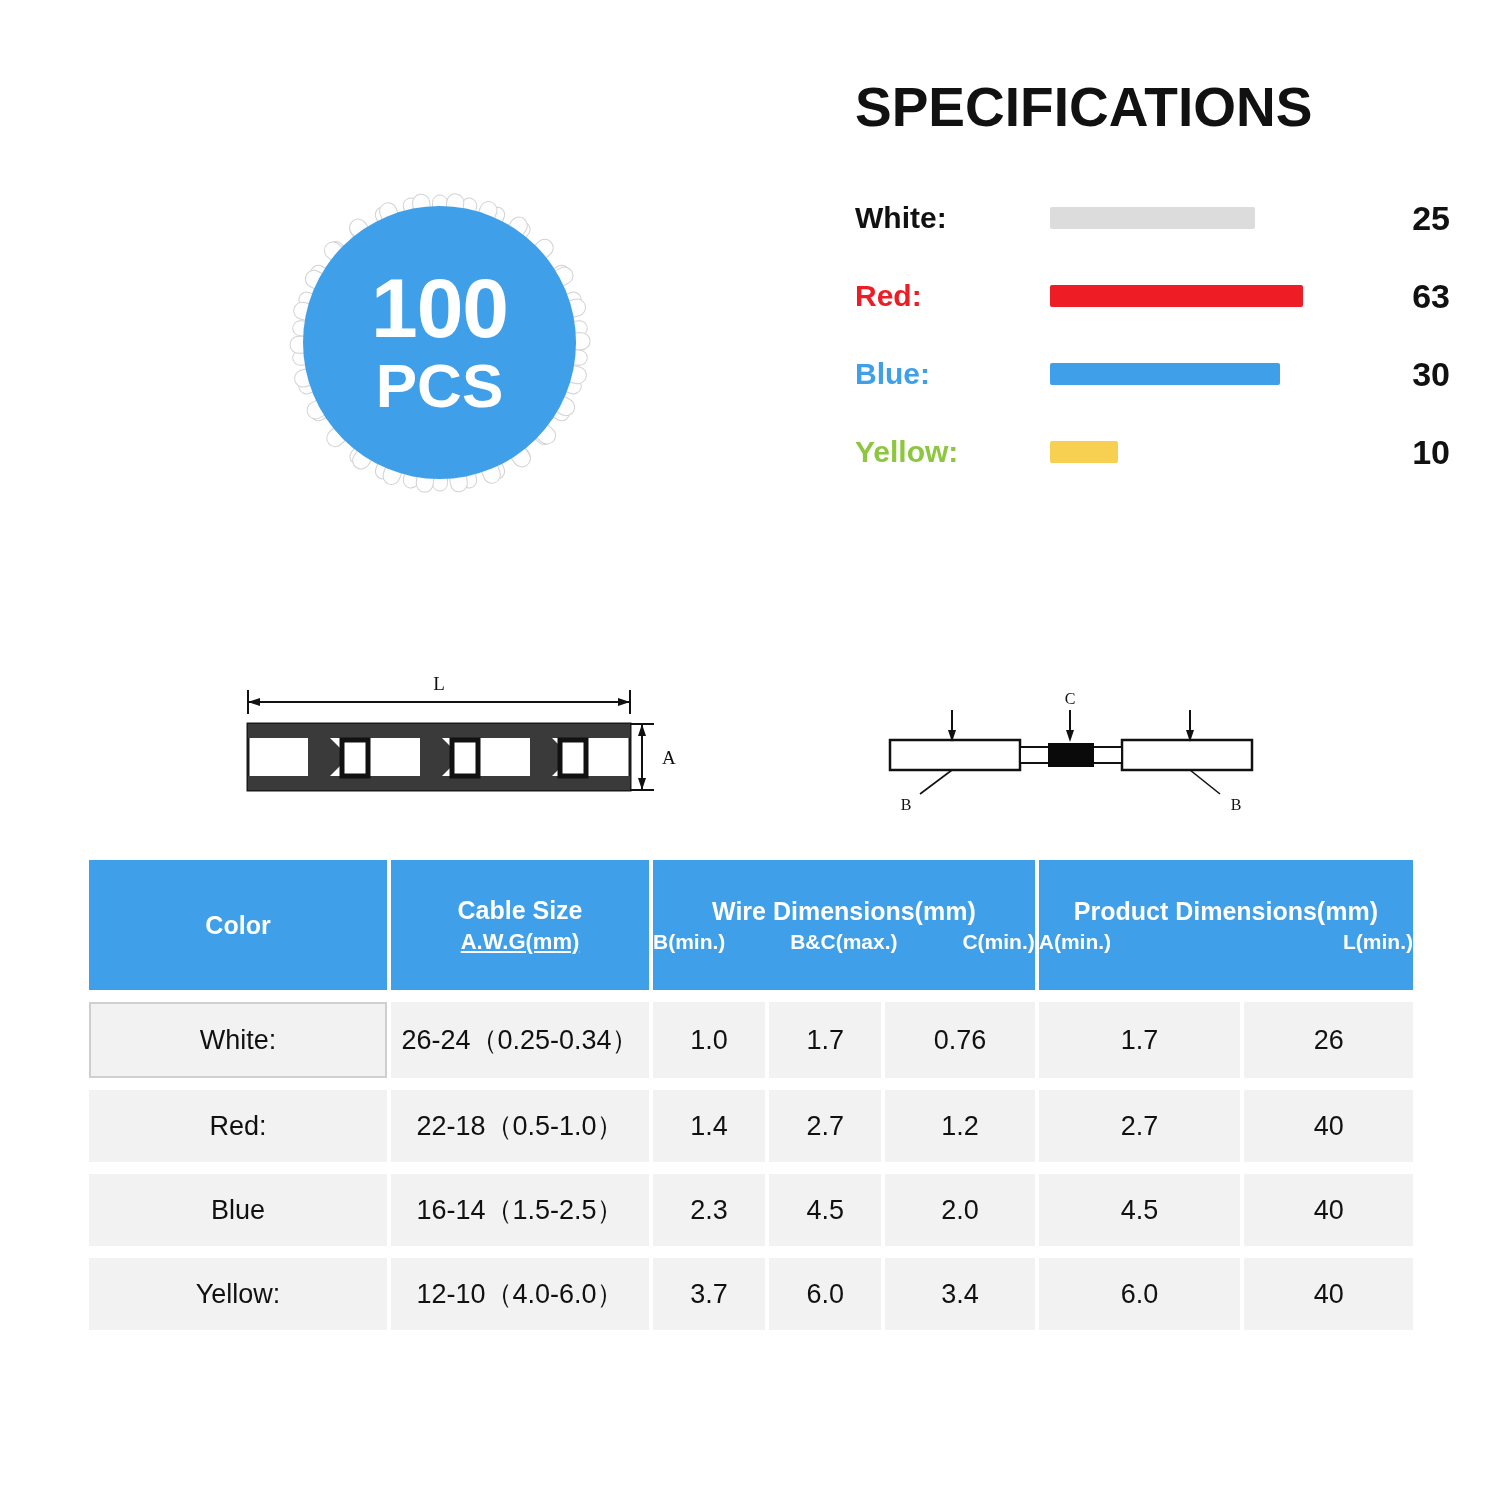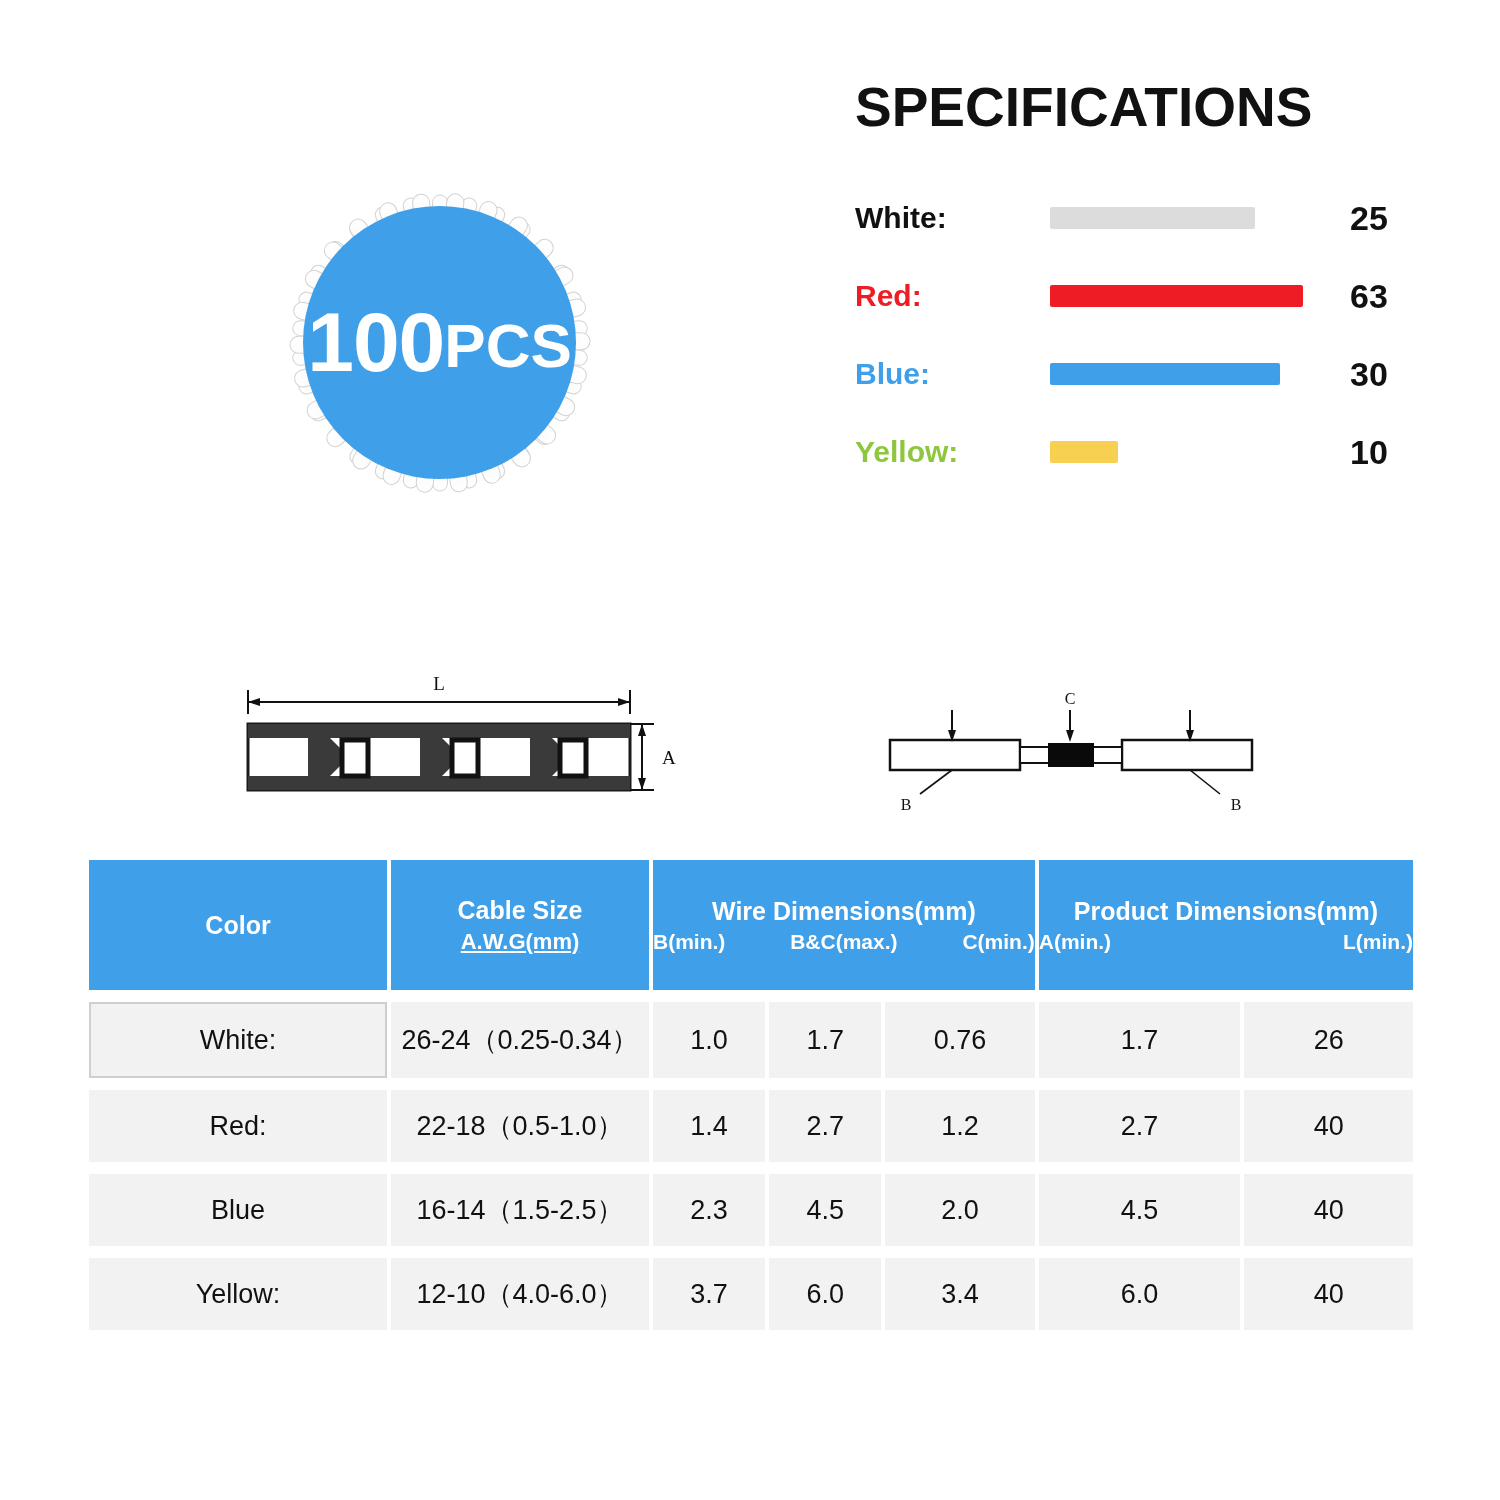--- a/index.html
+++ b/index.html
@@ -26,20 +26,21 @@
   #burst-svg { position: absolute; left: 0; top: 0; }
   #pcs-circle {
     position: absolute;
     left: 243px;
     top: 196px;
     width: 273px;
     height: 273px;
     border-radius: 50%;
     background: #3f9fe8;
     display: flex;
+    flex-direction: column;
     align-items: center;
     justify-content: center;
     color: #ffffff;
     line-height: 0.95;
   }
   #pcs-count {
     font-size: 84px;
     font-weight: bold;
     letter-spacing: -1px;
   }
@@ -78,21 +79,21 @@
     width: 300px;
     display: flex;
     align-items: center;
   }
   .spec-bar {
     height: 22px;
     border-radius: 2px;
   }
   .spec-count {
     width: 100px;
-    text-align: left;
+    text-align: right;
     font-size: 34px;
     font-weight: bold;
     color: #111111;
   }
 
   
   #diagram-left {
     position: absolute;
     left: 230px;
     top: 668px;

